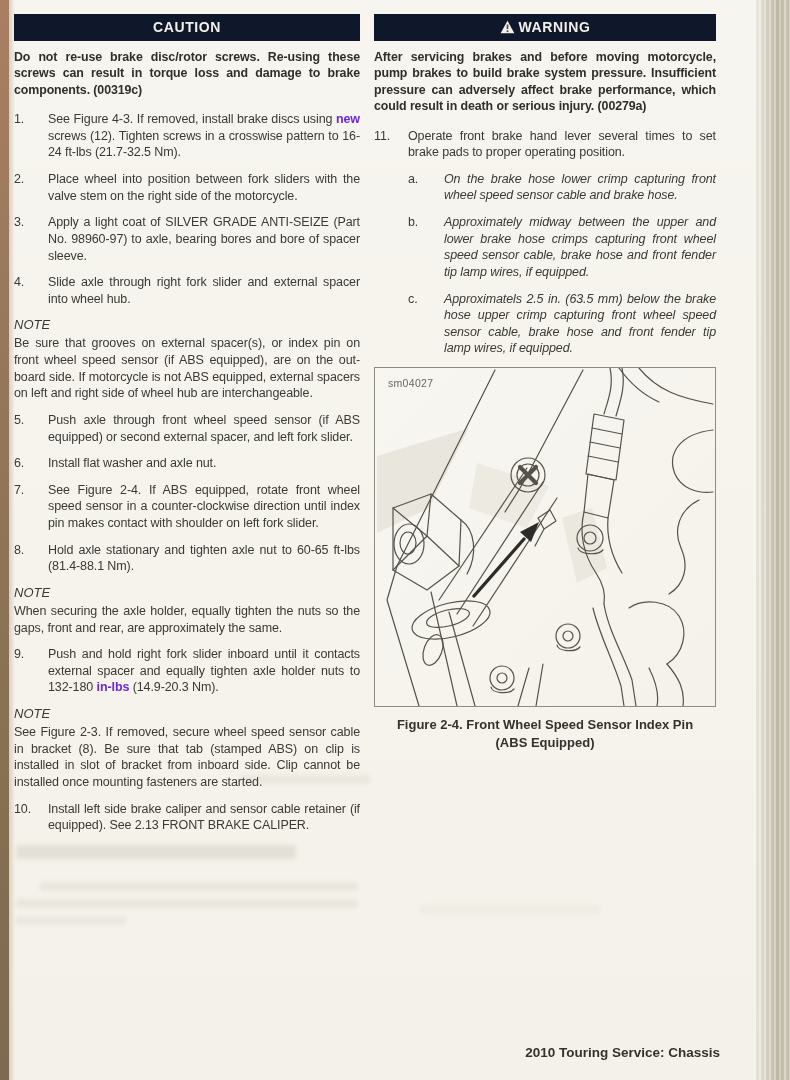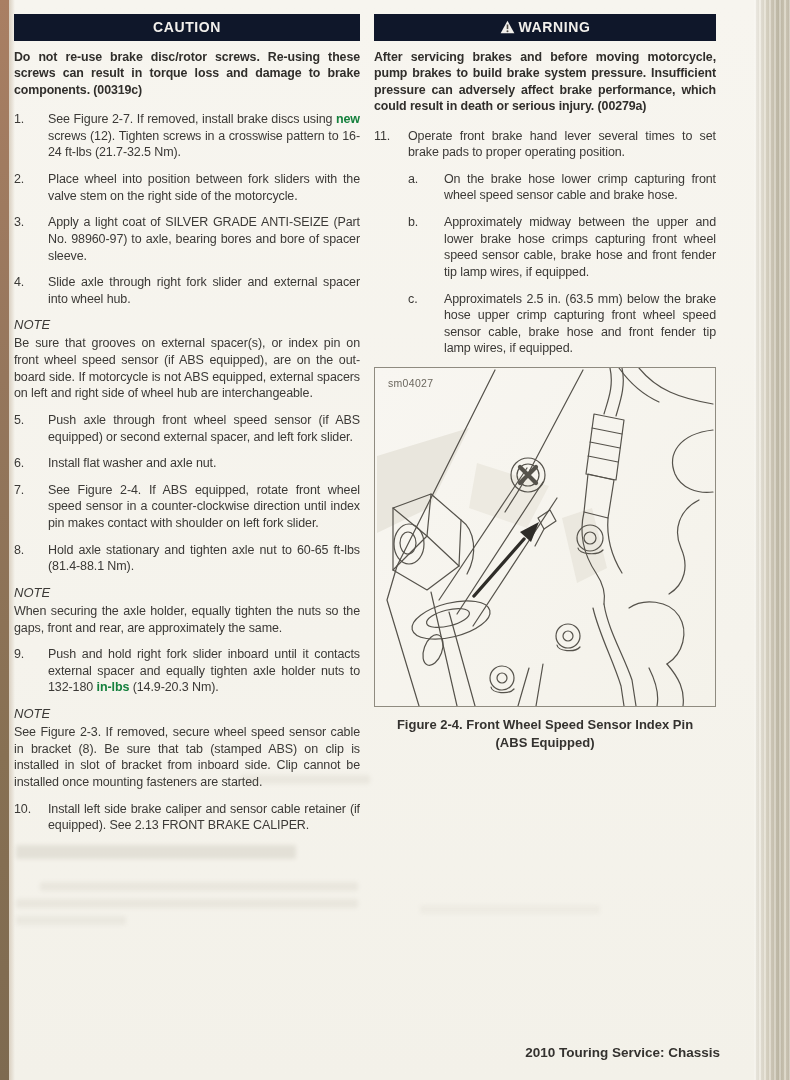--- a/index.html
+++ b/index.html
@@ -28,25 +28,25 @@
   .warn-tri{width:15px;height:14px;display:inline-block;}
   .alert-body{font-weight:bold;font-size:12.4px;line-height:1.32;color:#302e2b;
     text-align:justify;margin:8px 0 13px;letter-spacing:-.1px;}
   .step{display:flex;margin-bottom:10px;font-size:12.5px;line-height:1.33;
     text-align:justify;letter-spacing:-.1px;}
   .step .num{flex:none;width:34px;}
   .step .txt{flex:1;}
   .substep{display:flex;margin:0 0 10px 34px;font-size:12.5px;line-height:1.33;
     text-align:justify;letter-spacing:-.1px;}
   .substep .letter{flex:none;width:36px;}
-  .substep .txt{flex:1;}
+  .substep .txt{flex:1;font-style:italic;}
   .note-head{text-align:left;font-style:italic;font-size:13px;margin:2px 0 3px;}
   .note-body{font-size:12.5px;line-height:1.33;text-align:justify;
     margin-bottom:10px;letter-spacing:-.1px;}
-  b{color:#15803d;}
+  b{color:#6d28d9;}
   
   .figure-box{margin-top:4px;border:1px solid #8f8b80;height:338px;position:relative;
     background:linear-gradient(135deg,#f8f6f1,#f4f2ea);}
   .figure-code{position:absolute;left:13px;top:9px;font-size:10.5px;color:#6b675e;letter-spacing:.3px;}
   .figure-box svg{position:absolute;inset:0;width:100%;height:100%;}
   .figure-caption{text-align:center;font-weight:bold;font-size:13px;line-height:1.35;
     margin:9px auto 0;width:320px;color:#34322f;}
   
   .footer{position:absolute;top:1045px;right:70px;font-weight:bold;font-size:13.5px;
     color:#34322f;display:flex;gap:24px;flex-direction:column;}
@@ -67,21 +67,21 @@
 <div class="edge-right"></div>
 
 <div class="col col-left">
   <div class="alert-bar">
     <span>CAUTION</span>
   </div>
   <div class="alert-body">Do not re-use brake disc/rotor screws. Re-using these screws can result in torque loss and damage to brake components. (00319c)</div>
 
   <div class="step">
     <span class="num">1.</span>
-    <span class="txt"><span>See Figure 2-7. If removed, install brake discs using </span><b>new</b><span> screws (12). Tighten screws in a crosswise pattern to 16-24 ft-lbs (21.7-32.5 Nm).</span></span>
+    <span class="txt"><span>See Figure 4-3. If removed, install brake discs using </span><b>new</b><span> screws (12). Tighten screws in a crosswise pattern to 16-24 ft-lbs (21.7-32.5 Nm).</span></span>
   </div>
   <div class="step">
     <span class="num">2.</span>
     <span class="txt">Place wheel into position between fork sliders with the valve stem on the right side of the motorcycle.</span>
   </div>
   <div class="step">
     <span class="num">3.</span>
     <span class="txt">Apply a light coat of SILVER GRADE ANTI-SEIZE (Part No. 98960-97) to axle, bearing bores and bore of spacer sleeve.</span>
   </div>
   <div class="step">

